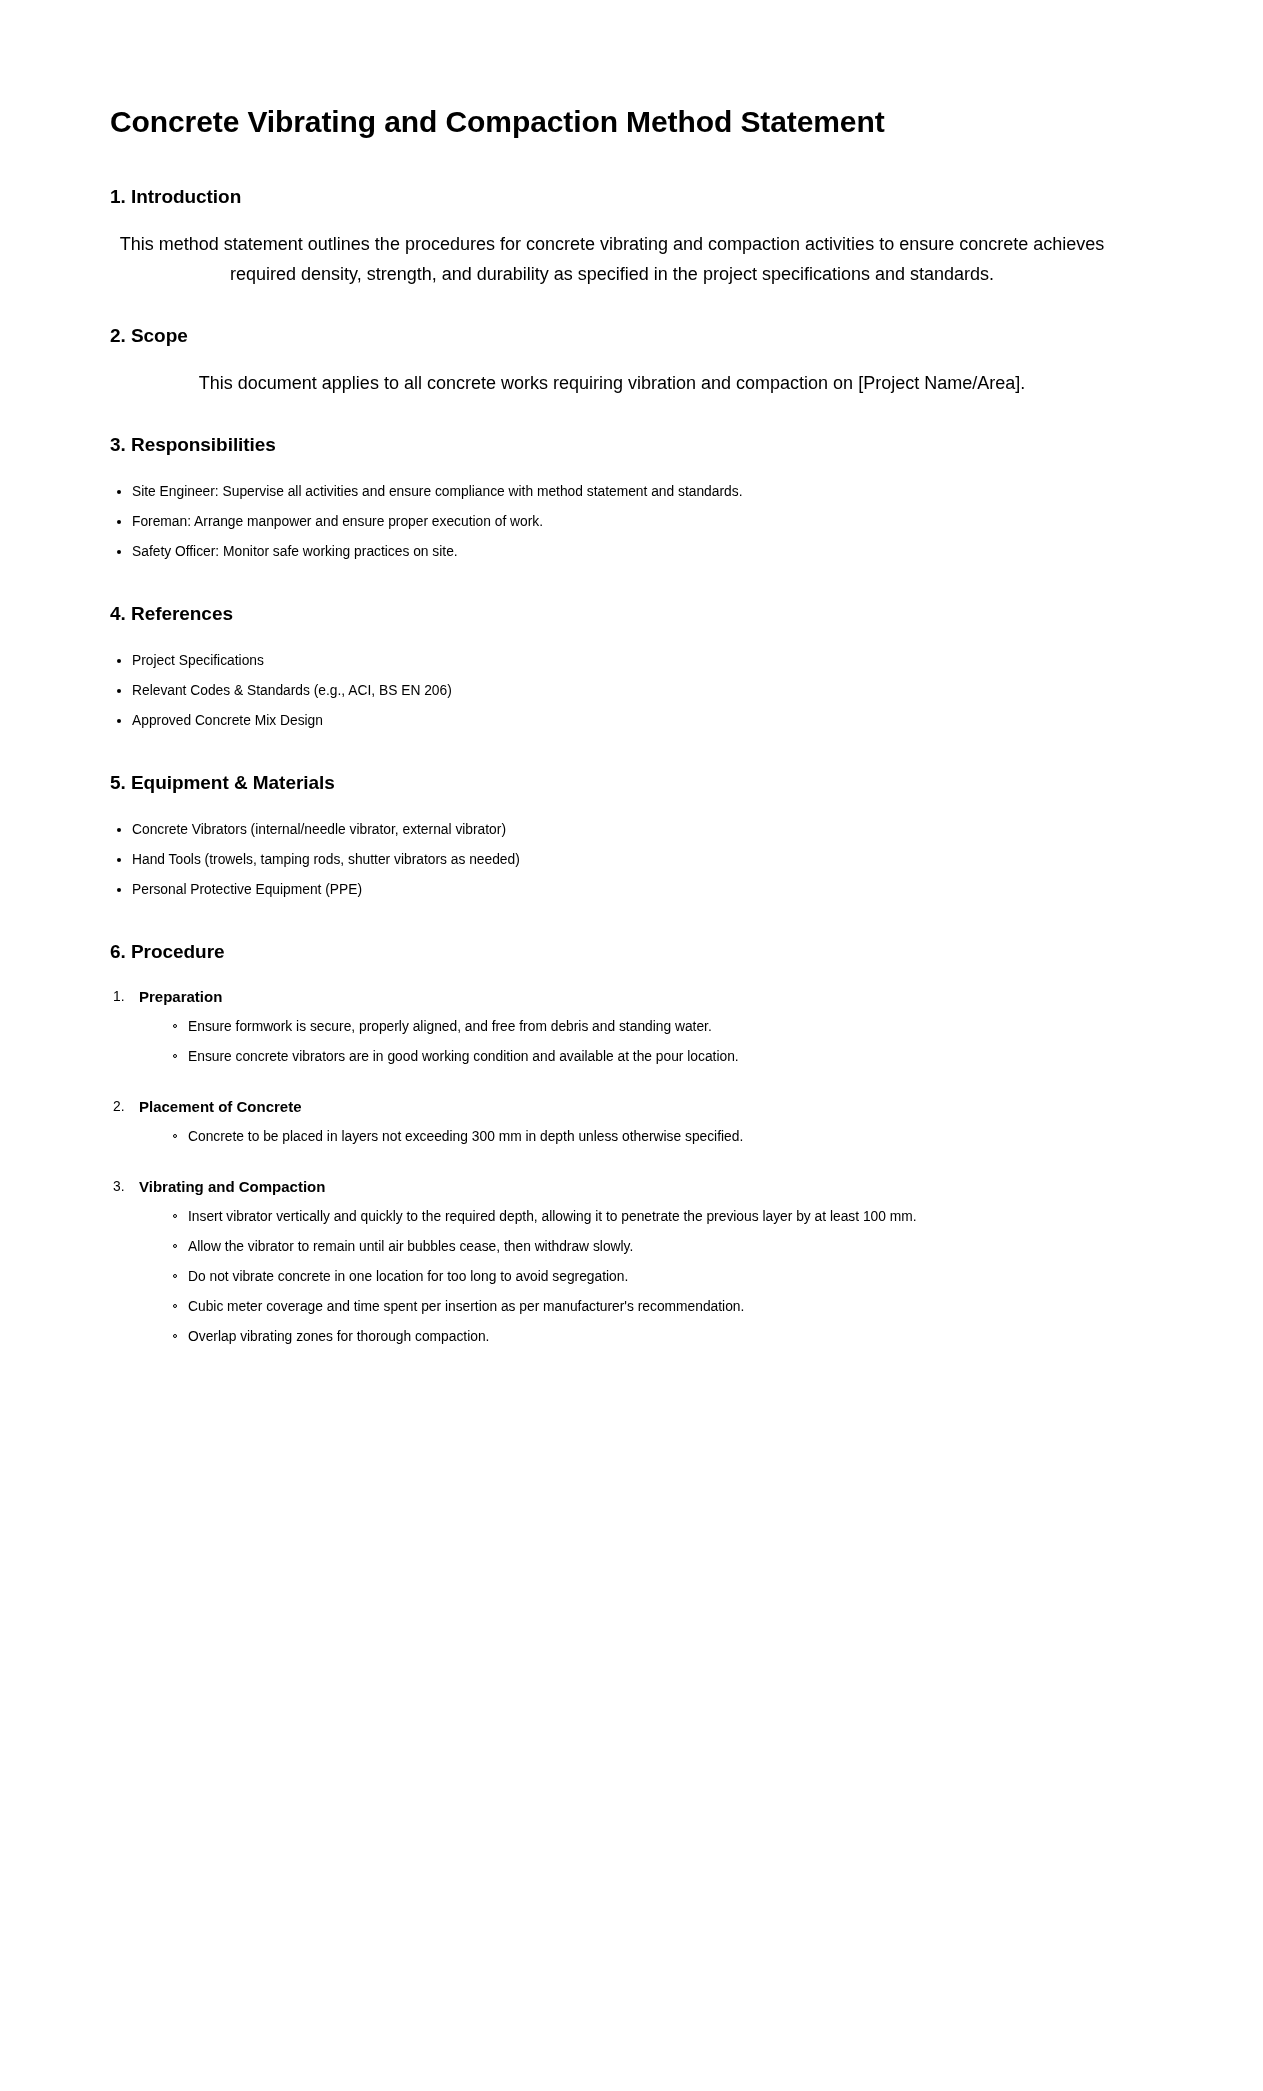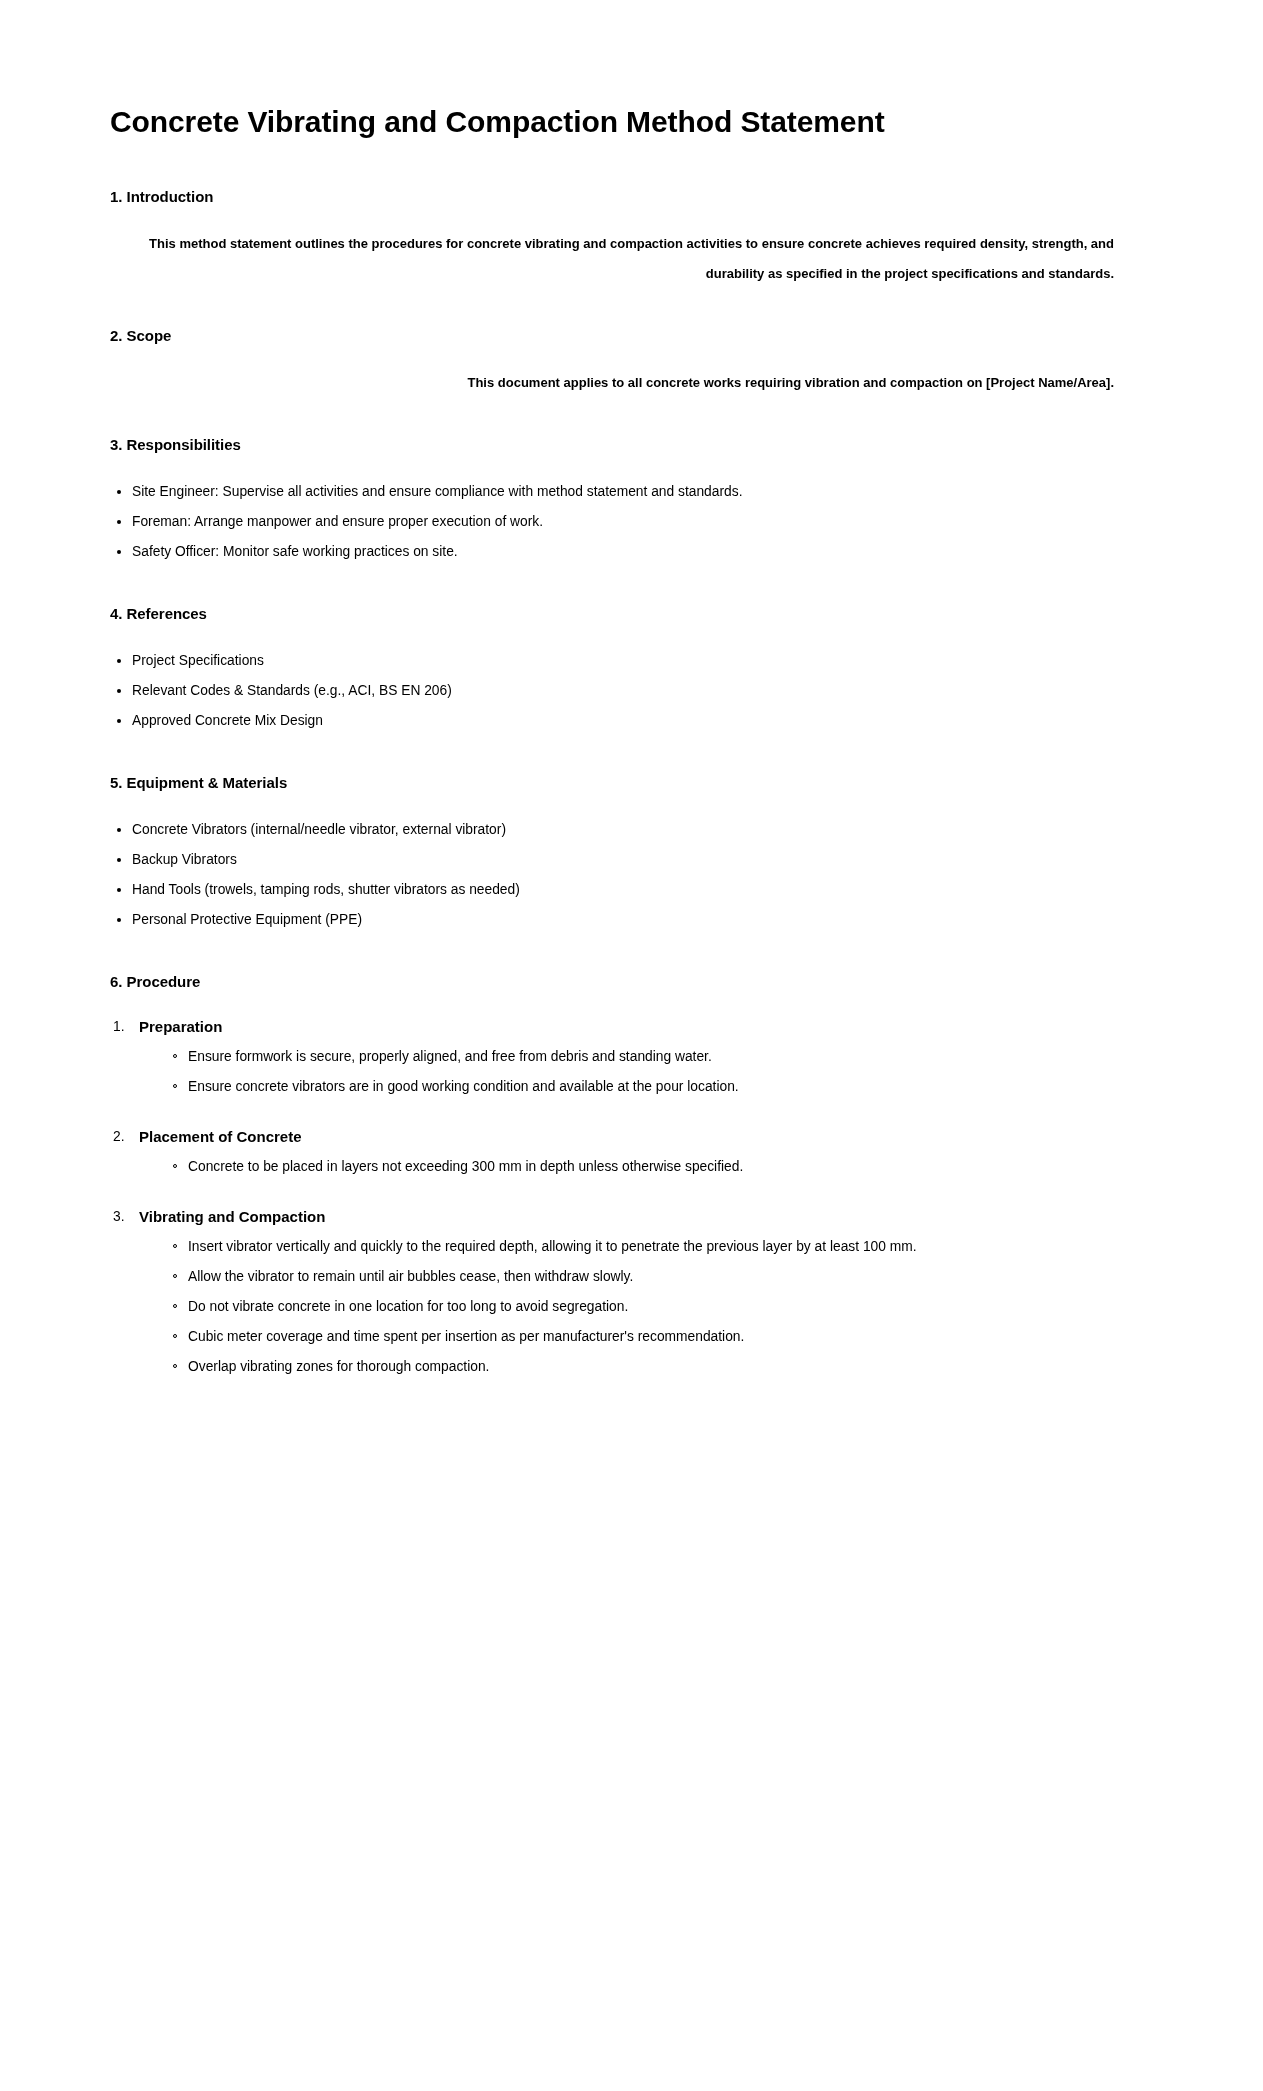--- a/index.html
+++ b/index.html
@@ -29,42 +29,41 @@
   h1.doc-title {
     font-size: 30px;
     line-height: 36px;
     font-weight: bold;
     letter-spacing: -0.1px;
     margin: 0 0 44px 0;
     color: #000;
   }
 
   h2.section-title {
-    font-size: 15px;
+    font-size: 19px;
     line-height: 25px;
     font-weight: bold;
     margin: 0 0 20px 0;
     letter-spacing: -0.05px;
     color: #000;
   }
 
   .section {
     margin: 0 0 34px 0;
   }
   .section:last-child {
     margin-bottom: 0;
   }
 
   p.body-text {
-    font-size: 13px;
+    font-size: 18px;
     line-height: 30px;
     margin: 0;
     color: #000;
-    text-align: right;
-    font-weight: bold;
+    text-align: center;
   }
 
   ul.bullets {
     list-style: none;
     margin: 0;
     padding: 0;
   }
   ul.bullets > li {
     position: relative;
     font-size: 13.8px;
@@ -174,21 +173,20 @@
         <li>Project Specifications</li>
         <li>Relevant Codes &amp; Standards (e.g., ACI, BS EN 206)</li>
         <li>Approved Concrete Mix Design</li>
       </ul>
     </section>
 
     <section class="section">
       <h2 class="section-title">5. Equipment &amp; Materials</h2>
       <ul class="bullets">
         <li>Concrete Vibrators (internal/needle vibrator, external vibrator)</li>
-        <li>Backup Vibrators</li>
         <li>Hand Tools (trowels, tamping rods, shutter vibrators as needed)</li>
         <li>Personal Protective Equipment (PPE)</li>
       </ul>
     </section>
 
     <section class="section">
       <h2 class="section-title">6. Procedure</h2>
 
       <ol class="steps">
 

